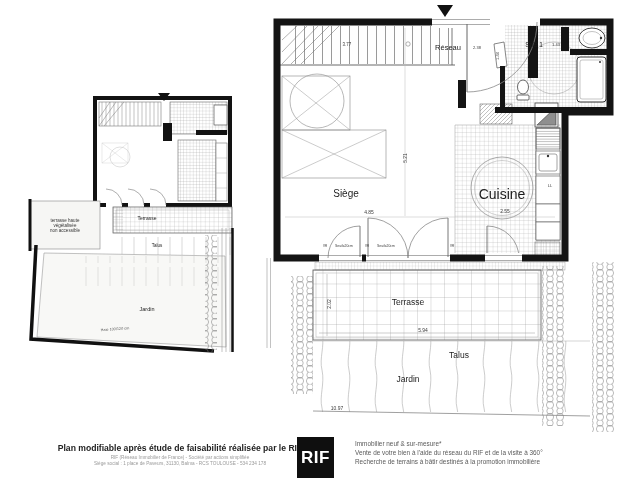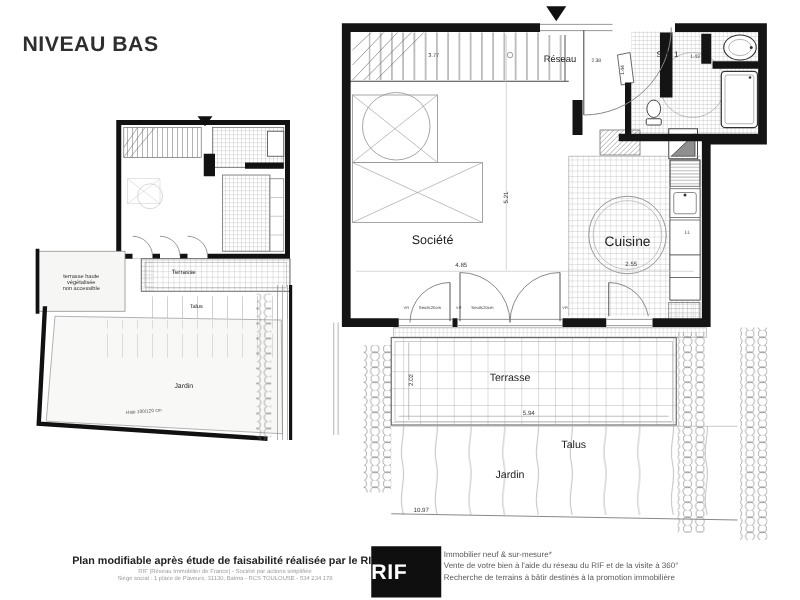--- a/index.html
+++ b/index.html
@@ -11,22 +11,22 @@
   .title{position:absolute;left:18px;top:26px;font-size:17px;font-weight:600;
          letter-spacing:.4px;color:#2e2e2e;}
   .roofbox-text{position:absolute;left:65px;top:226px;transform:translate(-50%,-50%) scale(.5);
          font-size:9px;line-height:9.5px;text-align:center;color:#333;}
   .roofbox-text span{display:block;}
   .footer-bold{position:absolute;left:180px;top:443px;transform:translate(-50%,0);
          font-size:8.6px;font-weight:700;color:#222;white-space:nowrap;}
   .footer-tiny{position:absolute;left:180px;top:454px;transform:translate(-50%,0) scale(.47);
          transform-origin:50% 0;font-size:10px;line-height:13px;color:#9a9a9a;
          text-align:center;white-space:nowrap;}
-  .logo{position:absolute;left:297px;top:437px;width:56px;height:41px;background:#0f0f0f;
-         display:flex;align-items:center;}
+  .logo{position:absolute;left:297px;top:437px;width:37px;height:41px;background:#0f0f0f;
+         display:flex;align-items:center;justify-content:center;}
   .logo span{color:#fff;font-size:17px;font-weight:700;letter-spacing:.5px;}
   .services{position:absolute;left:355px;top:440px;transform:scale(.64);transform-origin:0 0;
          font-size:10px;line-height:14.2px;color:#5a5a5a;white-space:nowrap;}
 </style>
 </head>
 <body>
 
 <div class="page">
 
   <svg width="0" height="0">
@@ -58,21 +58,20 @@
       </pattern>
       <pattern id="pTicks" width="12" height="30" patternUnits="userSpaceOnUse">
         <line x1="6" y1="2" x2="6" y2="28" stroke="#b5b5b5" stroke-width="0.5"></line>
       </pattern>
       <pattern id="pJl" width="27" height="74" patternUnits="userSpaceOnUse">
         <path d="M13 0 C16 14 10 26 13 38 C16 50 10 62 13 74" fill="none" stroke="#a9a9a9" stroke-width="0.6"></path>
       </pattern>
     </defs>
   </svg>
 
-  <div class="title">NIVEAU BAS</div>
 
   <svg style="left:20px;top:85px;" width="225" height="270" viewBox="0 0 225 270">
 
     <g>
       <rect x="75" y="13" width="135" height="107" fill="#fff" stroke="#121212" stroke-width="4"></rect>
 
       <rect x="79" y="17" width="62" height="24" fill="url(#pVl)" stroke="#777" stroke-width="0.6"></rect>
       <path d="M79 41 L96 17 M79 33 L90 17 M84 41 L104 17" stroke="#777" stroke-width="0.5" fill="none"></path>
 
       <rect x="150" y="17" width="57" height="32" fill="url(#pGridS)" stroke="#666" stroke-width="0.6"></rect>
@@ -238,24 +237,24 @@
       <path d="M58 411 L335 416" stroke="#888" stroke-width="0.8" fill="none"></path>
     </g>
   </svg>
 
   <div class="lbl dim" style="left:347px;top:44px;transform:translate(-50%,-50%) scale(.5);font-size:9px;">3.77</div>
   <div class="lbl" style="left:448px;top:47px;transform:translate(-50%,-50%);font-size:7.5px;">Réseau</div>
   <div class="lbl dim" style="left:477px;top:48px;transform:translate(-50%,-50%) scale(.5);font-size:8px;">2.38</div>
   <div class="lbl dim" style="left:498px;top:56px;transform:translate(-50%,-50%) rotate(-90deg) scale(.5);font-size:8px;">1.44</div>
   <div class="lbl" style="left:534px;top:44px;transform:translate(-50%,-50%);font-size:6.5px;">SdE 1</div>
   <div class="lbl dim" style="left:556px;top:45px;transform:translate(-50%,-50%) scale(.5);font-size:8px;">1.43</div>
-  <div class="lbl" style="left:346px;top:193px;transform:translate(-50%,-50%);font-size:10px;">Société</div>
+  <div class="lbl" style="left:346px;top:193px;transform:translate(-50%,-50%);font-size:10px;">Siège</div>
   <div class="lbl dim" style="left:369px;top:212px;transform:translate(-50%,-50%) scale(.55);font-size:9px;">4.85</div>
   <div class="lbl dim" style="left:405px;top:158px;transform:translate(-50%,-50%) rotate(-90deg) scale(.55);font-size:9px;">5.21</div>
-  <div class="lbl" style="left:502px;top:194px;transform:translate(-50%,-50%);font-size:11px;">Cuisine</div>
+  <div class="lbl" style="left:502px;top:194px;transform:translate(-50%,-50%);font-size:14px;">Cuisine</div>
   <div class="lbl dim" style="left:505px;top:211px;transform:translate(-50%,-50%) scale(.55);font-size:9px;">2.55</div>
   <div class="lbl dim" style="left:550px;top:186px;transform:translate(-50%,-50%) scale(.5);font-size:8px;">LL</div>
   <div class="lbl dim" style="left:344px;top:246px;transform:translate(-50%,-50%) scale(.38);font-size:9px;">Seuil≤20cm</div>
   <div class="lbl dim" style="left:386px;top:246px;transform:translate(-50%,-50%) scale(.38);font-size:9px;">Seuil≤20cm</div>
   <div class="lbl dim" style="left:325px;top:246px;transform:translate(-50%,-50%) scale(.38);font-size:8px;">VR</div>
   <div class="lbl dim" style="left:367px;top:246px;transform:translate(-50%,-50%) scale(.38);font-size:8px;">VR</div>
   <div class="lbl dim" style="left:452px;top:246px;transform:translate(-50%,-50%) scale(.38);font-size:8px;">VR</div>
   <div class="lbl" style="left:408px;top:302px;transform:translate(-50%,-50%);font-size:8.5px;">Terrasse</div>
   <div class="lbl dim" style="left:329px;top:304px;transform:translate(-50%,-50%) rotate(-90deg) scale(.55);font-size:9px;">2.02</div>
   <div class="lbl dim" style="left:423px;top:330px;transform:translate(-50%,-50%) scale(.55);font-size:9px;">5.94</div>

